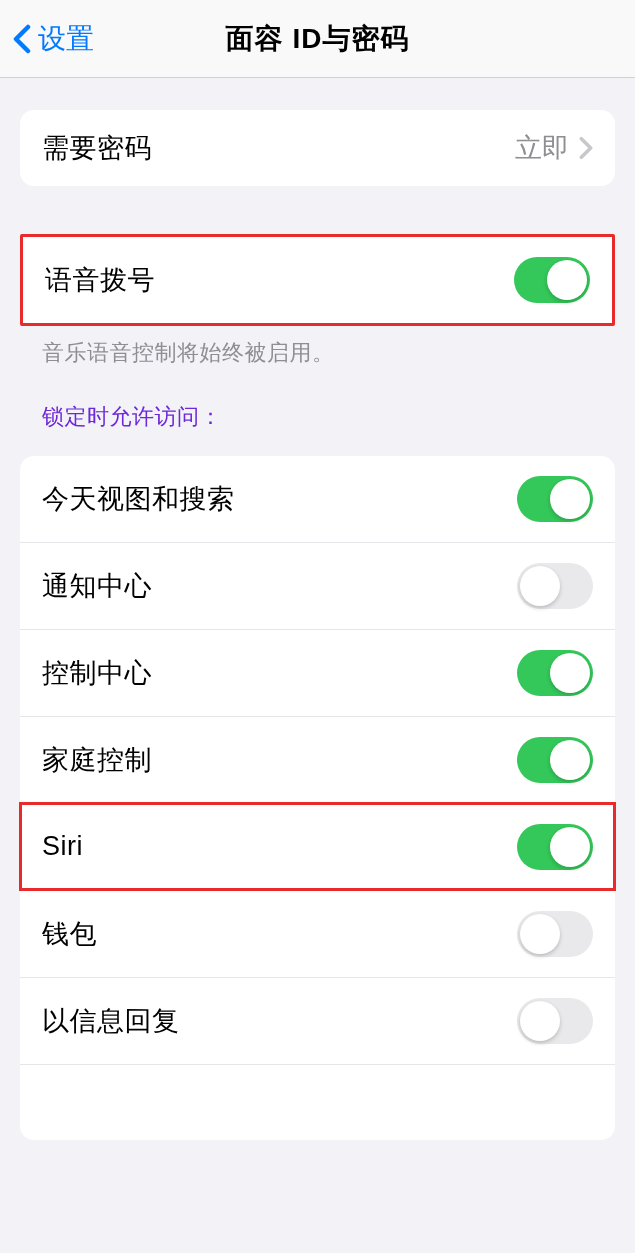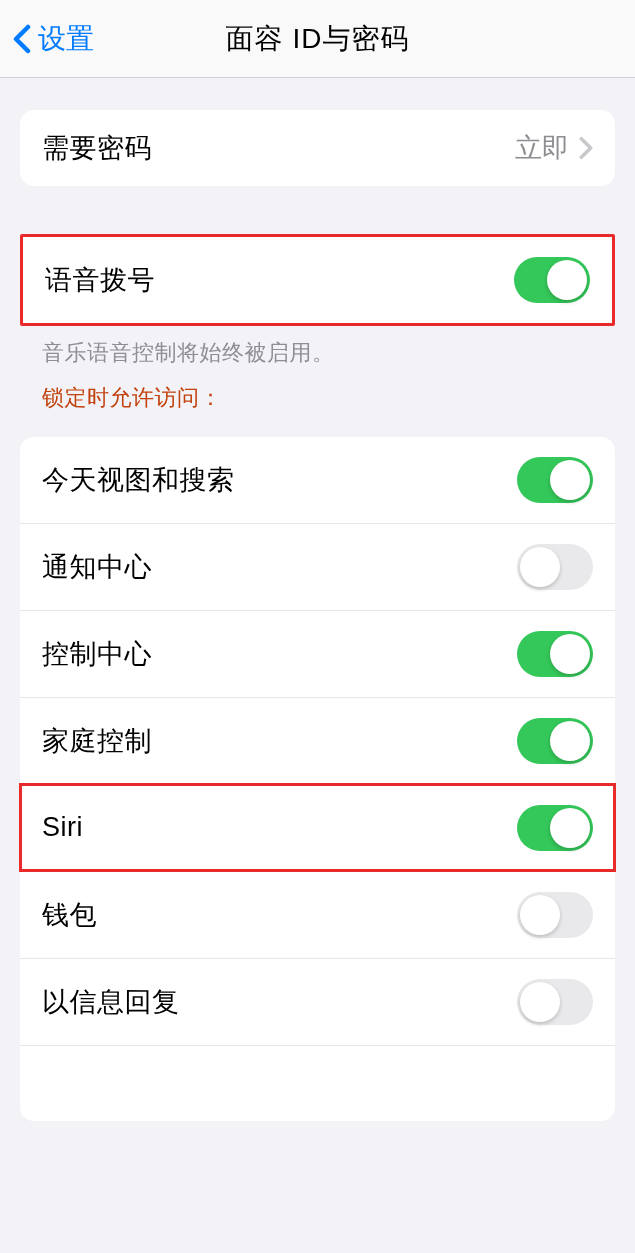--- a/index.html
+++ b/index.html
@@ -29,21 +29,21 @@
     .back-chevron {
       width: 20px;
       height: 30px;
       margin-right: 6px;
     }
     .header-title {
       position: absolute;
       left: 50%;
       transform: translateX(-50%);
       font-size: 28px;
-      font-weight: 400;
+      font-weight: 700;
       letter-spacing: 1px;
     }
     .content {
       padding: 0 20px;
     }
     .section {
       background: #ffffff;
       border-radius: 14px;
       margin-top: 32px;
     }
@@ -79,23 +79,23 @@
     }
     .footer-text {
       font-size: 22px;
       color: #8e8e93;
       padding: 12px 22px 0 22px;
       letter-spacing: 0.5px;
       line-height: 1.35;
     }
     .section-header {
       font-size: 22px;
-      color: #c2410c;
+      color: #6d28d9;
       padding: 0 22px 8px 22px;
-      margin-top: 15px;
+      margin-top: 34px;
       letter-spacing: 0.5px;
     }
     .toggle {
       width: 76px;
       height: 46px;
       border-radius: 23px;
       position: relative;
       cursor: pointer;
     }
     .toggle.on {

